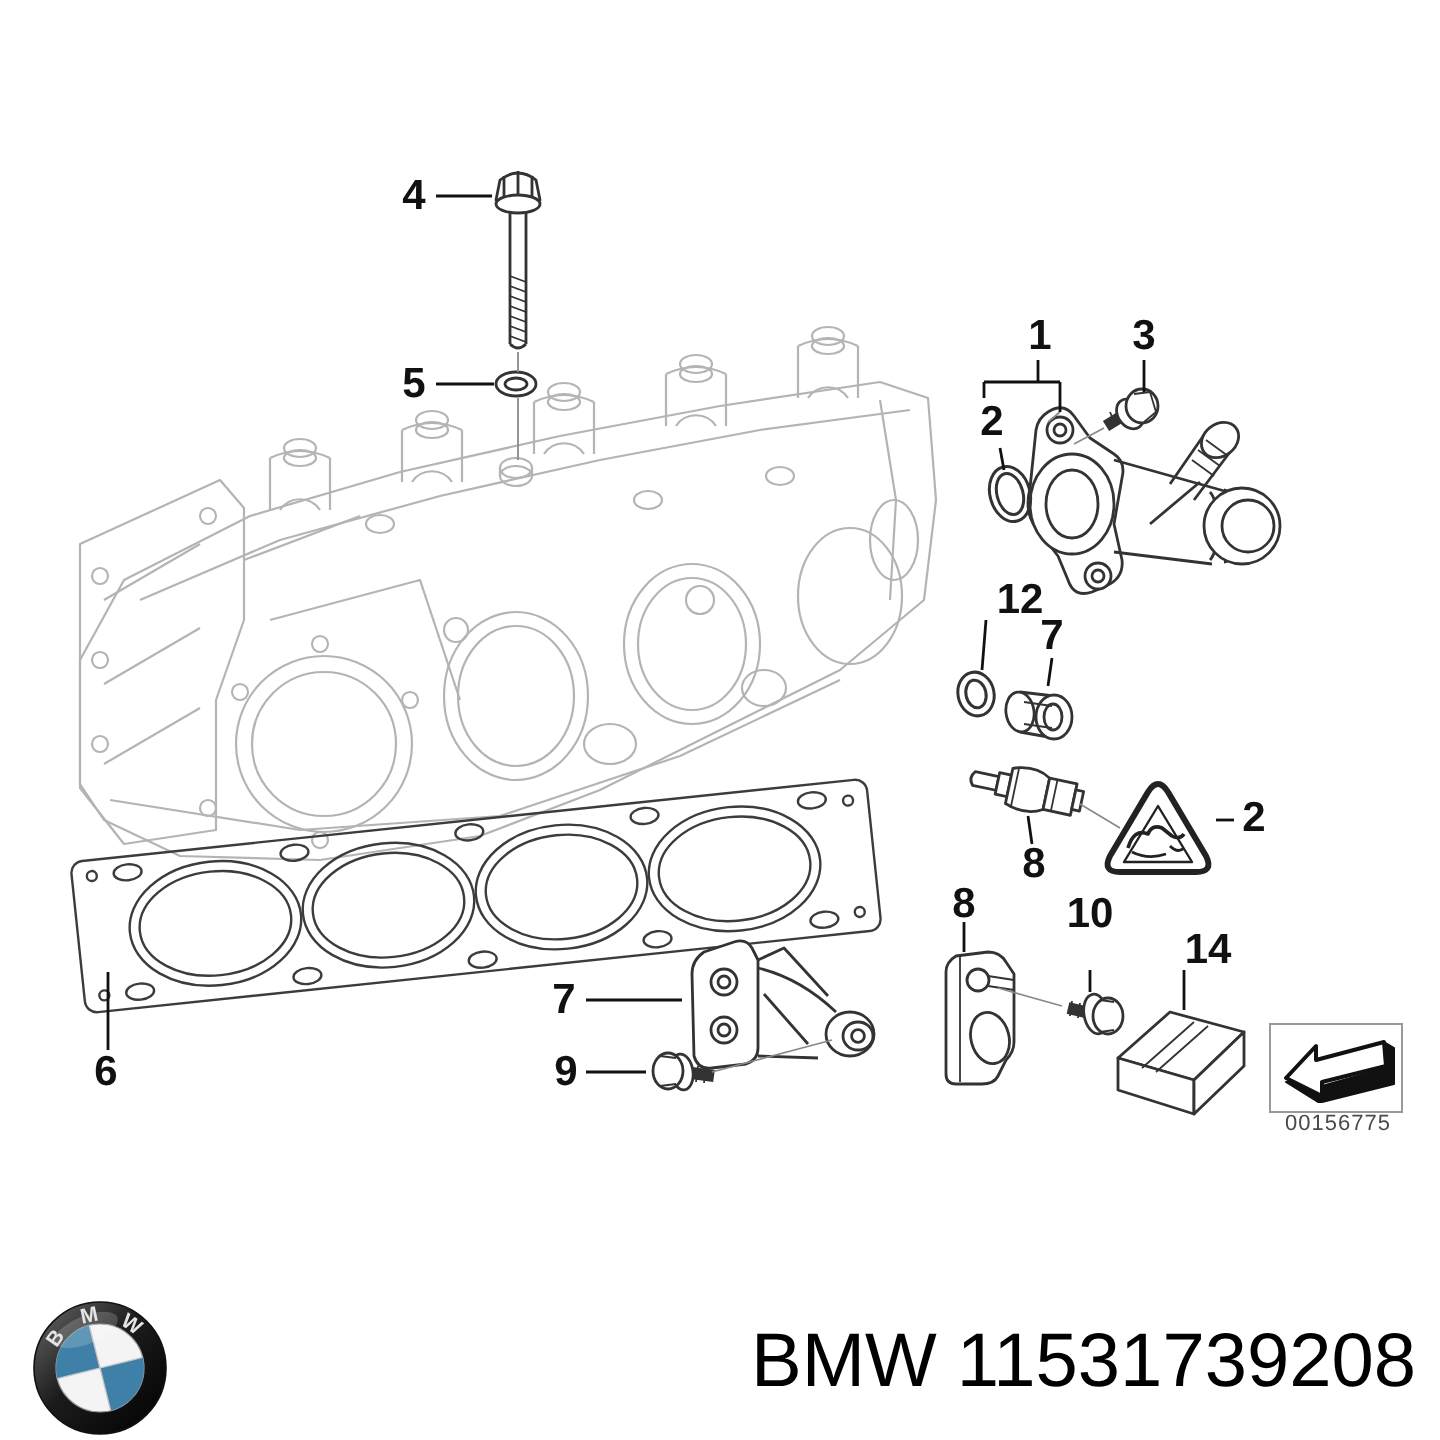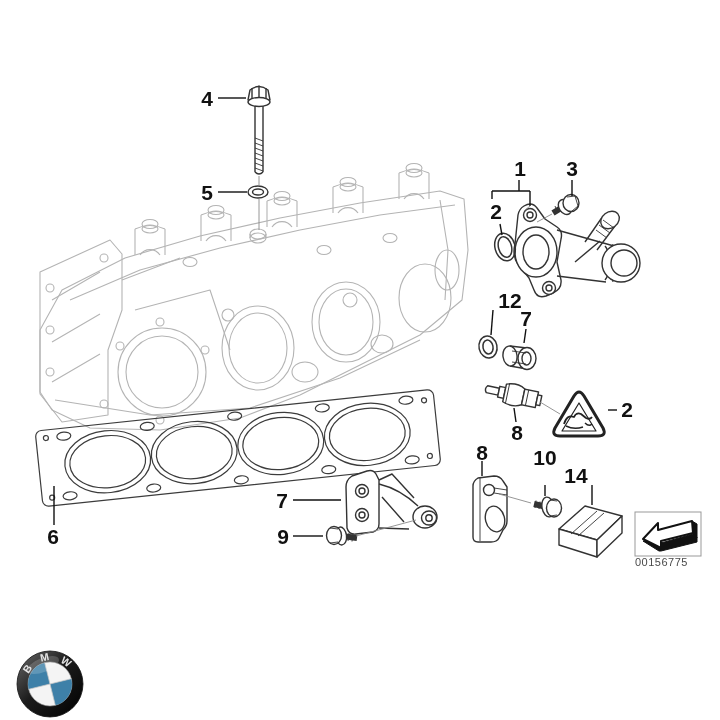--- a/index.html
+++ b/index.html
@@ -5,21 +5,21 @@
   html,body{margin:0;padding:0;}
   body{width:720px;height:720px;background:#ffffff;font-family:"Liberation Sans",sans-serif;}
   #stage{position:relative;width:720px;height:720px;background:#fff;overflow:hidden;}
   #art{position:absolute;left:0;top:0;}
   .callout{
     position:absolute;transform:translate(-50%,-50%);
     font:bold 21px "Liberation Sans",sans-serif;color:#111;line-height:1;
     letter-spacing:0;white-space:nowrap;
   }
   .image-id{
-    position:absolute;left:635px;top:556px;width:68px;
+    position:absolute;left:635px;top:556px;width:68px;text-align:center;
     font:11px "Liberation Sans",sans-serif;color:#4a4a4a;letter-spacing:0.5px;
   }
   .footer-text{
     position:absolute;right:12px;top:660px;
     font:38px "Liberation Sans",sans-serif;color:#000;white-space:nowrap;
   }
   .footer-text .brand{margin-right:10px;}
 </style>
 </head>
 <body>
@@ -292,19 +292,22 @@
   <div class="callout" style="left:207px;top:98px">4</div>
   <div class="callout" style="left:207px;top:192px">5</div>
   <div class="callout" style="left:53px;top:536px">6</div>
   <div class="callout" style="left:282px;top:500px">7</div>
   <div class="callout" style="left:482px;top:452px">8</div>
   <div class="callout" style="left:283px;top:536px">9</div>
   <div class="callout" style="left:545px;top:457px">10</div>
   <div class="callout" style="left:526px;top:318px">7</div>
   <div class="callout" style="left:510px;top:300px">12</div>
   <div class="callout" style="left:517px;top:432px">8</div>
-  <div class="callout" style="left:576px;top:475px">14</div>
+  <div class="callout" style="left:604px;top:475px">14</div>
   <div class="callout" style="left:627px;top:409px">2</div>
 
   <div class="image-id">00156775</div>
 
+  <div class="footer-text">
+    <span class="brand">BMW</span><span>11531739208</span>
+  </div>
 
 </div>
 
 </body></html>

